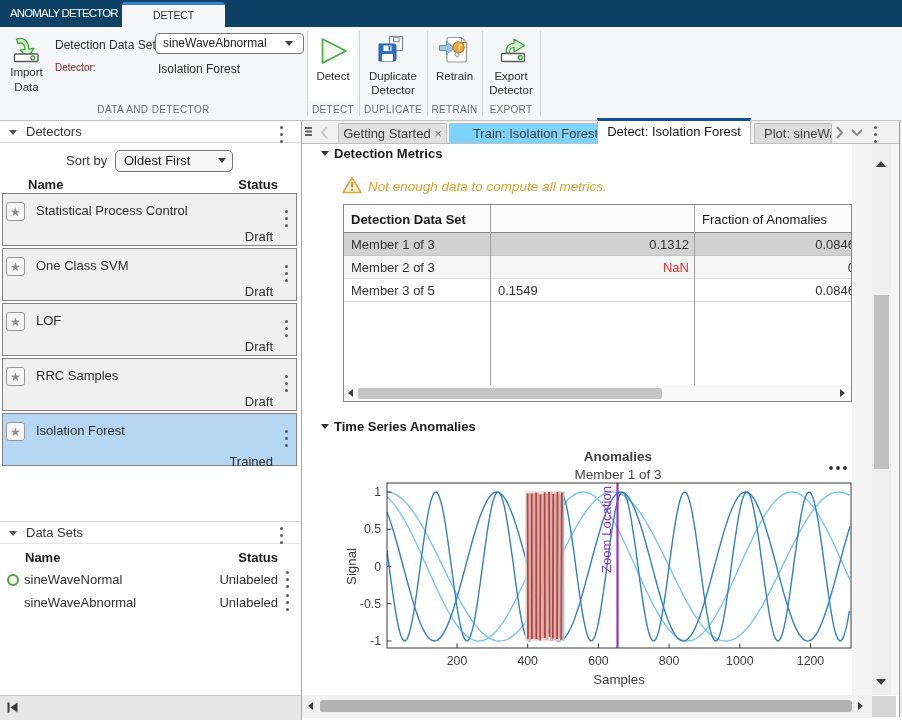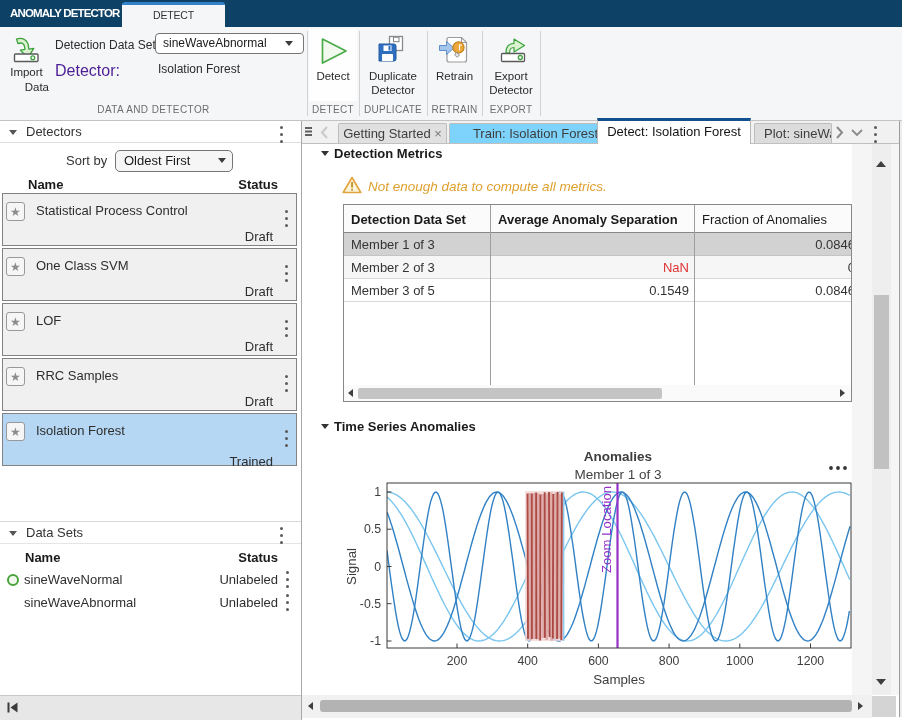--- a/index.html
+++ b/index.html
@@ -1,43 +1,43 @@
 <!DOCTYPE html>
 <html><head><meta charset="utf-8"><style>
 *{margin:0;padding:0;box-sizing:border-box}
 body{width:902px;height:720px;position:relative;font-family:"Liberation Sans",sans-serif;background:#fff;overflow:hidden}
 .abs{position:absolute}
 .dots3 i{display:block;width:3px;height:3px;border-radius:50%;background:#5a5a5a;margin:0 0 4px 0}
 </style></head><body>
 
 <div class="abs" style="left:0;top:0;width:902px;height:27px;background:#0d4166"></div>
-<div class="abs" style="left:10px;top:0;height:27px;line-height:27px;color:#fff;font-size:11.5px;font-weight:bold;letter-spacing:-.85px">ANOMALY DETECTOR</div>
+<div class="abs" style="left:10px;top:0;height:27px;line-height:27px;color:#fff;font-size:11.5px;font-weight:normal;letter-spacing:-.85px">ANOMALY DETECTOR</div>
 <div class="abs" style="left:122px;top:2px;width:103px;height:25px;background:#f5f6f7;border-top:3px solid #3282c9;border-radius:3px 3px 0 0;text-align:center;line-height:21px;font-size:10.5px;color:#333;letter-spacing:-.2px">DETECT</div>
 
 <div class="abs" style="left:0;top:27px;width:902px;height:94px;background:#f5f6f7;border-bottom:1px solid #c3c3c3"></div>
 
 <div class="abs" style="left:309px;top:29px;width:48px;height:72px;background:#fefefe"></div>
 
 <div class="abs" style="left:307px;top:31px;width:1px;height:85px;background:#d2d2d2"></div>
 <div class="abs" style="left:359px;top:31px;width:1px;height:85px;background:#d2d2d2"></div>
 <div class="abs" style="left:427px;top:31px;width:1px;height:85px;background:#d2d2d2"></div>
 <div class="abs" style="left:482px;top:31px;width:1px;height:85px;background:#d2d2d2"></div>
 <div class="abs" style="left:540px;top:31px;width:1px;height:85px;background:#d2d2d2"></div>
 
 <svg class="abs" style="left:13px;top:36px" width="27" height="27" viewBox="0 0 27 27">
 <path d="M3.5,3 C10,0.8 15,4.5 15.5,10.5 L15.9,13.2 L20.8,12.4 L14.9,21.6 L7.4,14.2 L11.9,13.4 L11.6,10.8 C11.1,7.4 8.6,6.2 5,7.6 Z" fill="#d9f1cf" stroke="#3ba23a" stroke-width="1.3" stroke-linejoin="round"></path>
 <rect x="1.5" y="18" width="23.5" height="7.5" rx="1" fill="#fff" stroke="#5a5a5a" stroke-width="1.4"></rect>
 <circle cx="19.8" cy="21.8" r="1.9" fill="#fff" stroke="#3ba23a" stroke-width="1.3"></circle>
 </svg>
 <div class="abs" style="left:4px;top:66px;width:45px;text-align:center;font-size:11.5px;color:#2b2b2b">Import</div>
-<div class="abs" style="left:4px;top:81px;width:45px;text-align:right;font-size:11.5px;color:#2b2b2b">Data</div>
+<div class="abs" style="left:4px;top:81px;width:45px;text-align:center;font-size:11.5px;color:#2b2b2b">Data</div>
 <div class="abs" style="left:55px;top:38px;font-size:12px;color:#2b2b2b">Detection Data Set</div>
 <div class="abs" style="left:155px;top:33px;width:149px;height:21px;background:#fff;border:1px solid #767676;border-radius:4px;font-size:12px;color:#1a1a1a;line-height:19px;padding-left:7px">sineWaveAbnormal</div>
 <div class="abs" style="left:285px;top:41px;width:0;height:0;border-left:4.5px solid transparent;border-right:4.5px solid transparent;border-top:5px solid #3d3d3d"></div>
-<div class="abs" style="left:55px;top:62px;font-size:16px;color:#4c1d95">Detector:</div>
+<div class="abs" style="left:55px;top:62px;font-size:10px;color:#7f1d1d">Detector:</div>
 <div class="abs" style="left:158px;top:62px;font-size:12px;color:#2b2b2b">Isolation Forest</div>
 <div class="abs" style="left:0;top:104px;width:307px;text-align:center;font-size:10px;color:#6d6d6d;letter-spacing:.4px">DATA AND DETECTOR</div>
 
 <svg class="abs" style="left:321px;top:37px" width="27" height="28" viewBox="0 0 27 28">
 <path d="M1.5,2 L25,14 L1.5,26 Z" fill="#f2faef" stroke="#4aab49" stroke-width="1.7" stroke-linejoin="round"></path>
 </svg>
 <div class="abs" style="left:307px;top:70px;width:52px;text-align:center;font-size:11.5px;color:#2b2b2b">Detect</div>
 <div class="abs" style="left:307px;top:104px;width:52px;text-align:center;font-size:10px;color:#6d6d6d;letter-spacing:.3px">DETECT</div>
 
 <svg class="abs" style="left:377px;top:35px" width="30" height="28" viewBox="0 0 30 28">
@@ -211,29 +211,29 @@
 
 <div class="abs" style="left:343px;top:204px;width:509px;height:198px;border:1px solid #878787;background:#fff;overflow:hidden">
   <div class="abs" style="left:0;top:0;width:507px;height:28px;background:#fbfbfb;border-bottom:1px solid #878787"></div>
   <div class="abs" style="left:0;top:28px;width:507px;height:23px;background:#d2d2d2;border-bottom:1px solid #c4c4c4"></div>
   <div class="abs" style="left:0;top:51px;width:507px;height:23px;background:#f6f6f6;border-bottom:1px solid #d8d8d8"></div>
   <div class="abs" style="left:0;top:74px;width:507px;height:23px;background:#fff;border-bottom:1px solid #d8d8d8"></div>
   <div class="abs" style="left:146px;top:0;width:1px;height:180px;background:#9e9e9e"></div>
   <div class="abs" style="left:350px;top:0;width:1px;height:180px;background:#9e9e9e"></div>
   <div class="abs" style="left:0;top:180px;width:507px;height:16px;background:#fafafa"></div>
   <div class="abs" style="left:7px;top:7px;font-size:13px;font-weight:bold;color:#1a1a1a">Detection Data Set</div>
-  <div class="abs" style="left:154px;top:7px;font-size:13px;font-weight:bold;color:#1a1a1a">Average Anomaly Separation</div>
   <div class="abs" style="left:358px;top:7px;font-size:13px;font-weight:normal;color:#1a1a1a">Fraction of Anomalies</div>
   <div class="abs" style="left:7px;top:32px;font-size:13px;color:#333">Member 1 of 3</div>
+  <div class="abs" style="left:154px;top:32px;width:191px;text-align:right;font-size:13px;color:#333">0.1312</div>
   <div class="abs" style="left:358px;top:32px;width:153px;text-align:right;font-size:13px;color:#333">0.0846</div>
   <div class="abs" style="left:7px;top:55px;font-size:13px;color:#333">Member 2 of 3</div>
   <div class="abs" style="left:154px;top:55px;width:191px;text-align:right;font-size:13px;color:#e03131">NaN</div>
   <div class="abs" style="left:358px;top:55px;width:153px;text-align:right;font-size:13px;color:#333">0</div>
   <div class="abs" style="left:7px;top:78px;font-size:13px;color:#333">Member 3 of 5</div>
-  <div class="abs" style="left:154px;top:78px;width:191px;text-align:right;font-size:13px;color:#333">0.1549</div>
+  <div class="abs" style="left:154px;top:78px;width:191px;font-size:13px;color:#333">0.1549</div>
   <div class="abs" style="left:358px;top:78px;width:153px;text-align:right;font-size:13px;color:#333">0.0846</div>
 
   <div class="abs" style="left:4px;top:184px;border-top:4.5px solid transparent;border-bottom:4.5px solid transparent;border-right:5.5px solid #3f3f3f"></div>
   <div class="abs" style="left:14px;top:183px;width:304px;height:11px;background:#c4c4c4;border-radius:2px"></div>
   <div class="abs" style="left:496px;top:184px;border-top:4.5px solid transparent;border-bottom:4.5px solid transparent;border-left:5.5px solid #3f3f3f"></div>
 </div>
 
 <div class="abs" style="left:321px;top:424px;border-left:4.5px solid transparent;border-right:4.5px solid transparent;border-top:5.5px solid #333"></div>
 <div class="abs" style="left:334px;top:419px;font-size:13px;font-weight:bold;color:#1a1a1a">Time Series Anomalies</div>
 

